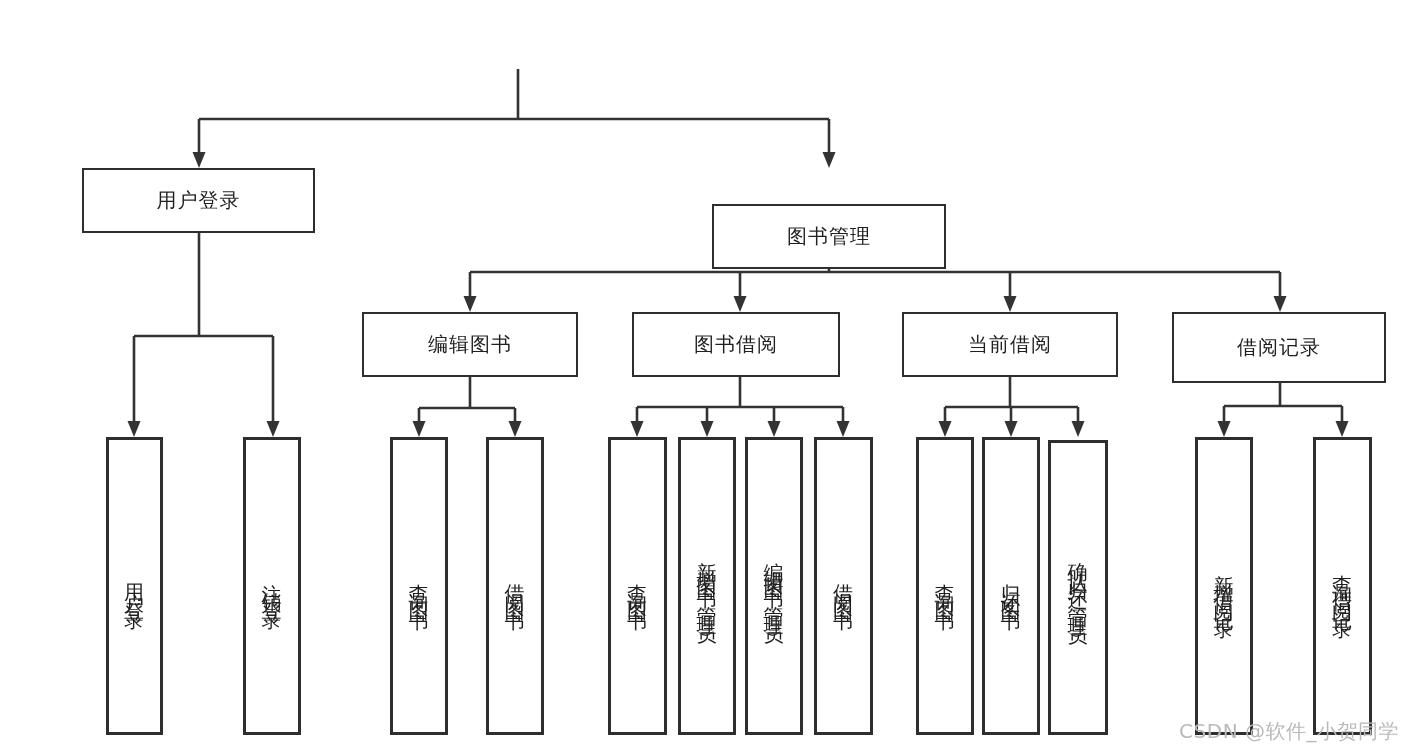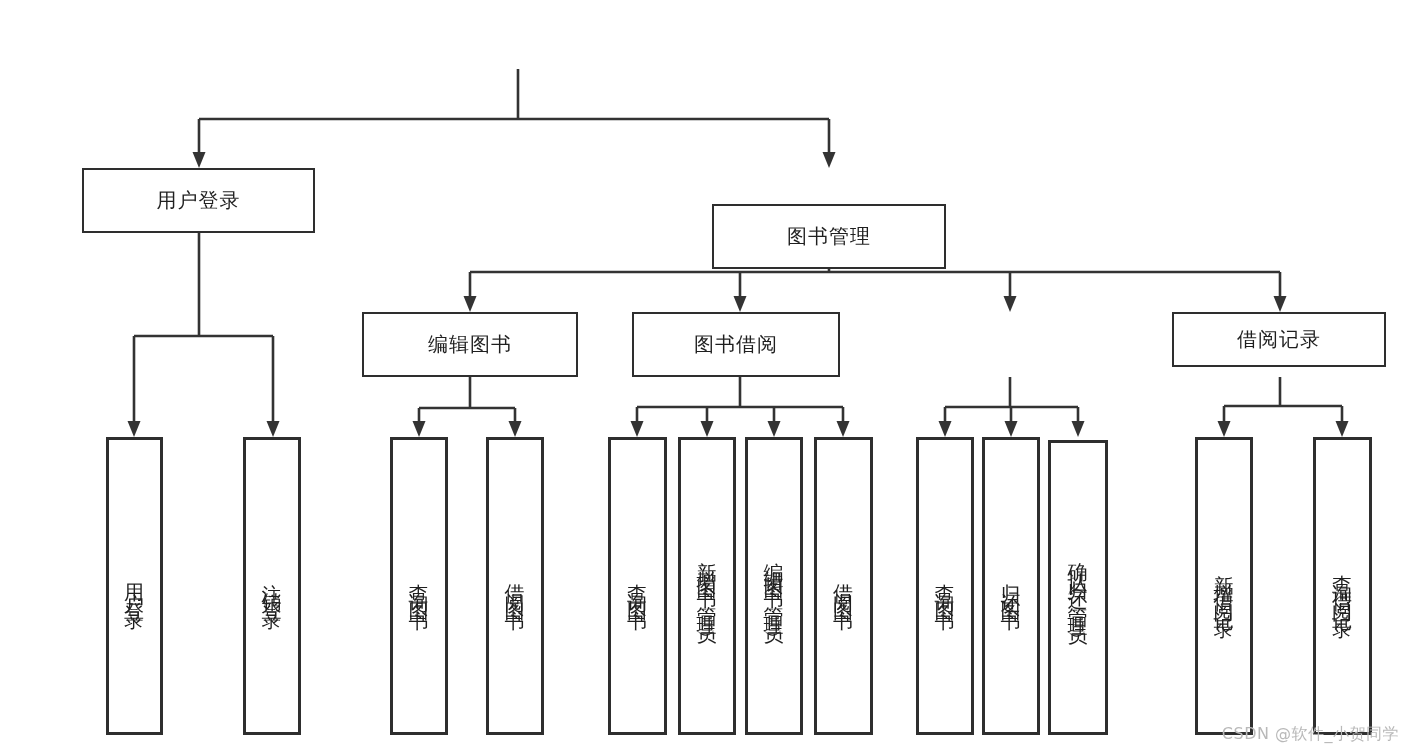--- a/index.html
+++ b/index.html
@@ -32,21 +32,21 @@
     border:3px solid var(--border);
     top:437px;height:298px;
     display:flex;align-items:center;justify-content:center;
   }
   .vbox .vtext{
     writing-mode:vertical-rl;text-orientation:mixed;
     font-size:20px;line-height:1;letter-spacing:9px;white-space:nowrap;
   }
   .watermark{
     position:absolute;right:6px;bottom:2px;z-index:5;
-    font-size:16px;color:var(--watermark);letter-spacing:.5px;white-space:nowrap;
+    font-size:20px;color:var(--watermark);letter-spacing:.5px;white-space:nowrap;
   }
 </style>
 </head>
 <body>
 
 <div id="stage">
 
   <svg class="connectors" viewBox="0 0 1405 747" xmlns="http://www.w3.org/2000/svg" aria-hidden="true">
     <path d="M518 69 V119 M199 119 H829 M199 119 V154 M829 119 V154
              M199 233 V336 M134 336 H273 M134 336 V423 M273 336 V423
@@ -75,21 +75,22 @@
     <polygon points="1217.5,421 1230.5,421 1224,437"></polygon>
     <polygon points="1335.5,421 1348.5,421 1342,437"></polygon>
   </svg>
 
 
   <div class="hbox" style="left:82px;top:168px;width:233px;height:65px;">用户登录</div>
   <div class="hbox" style="left:712px;top:168px;width:234px;height:65px;margin-top:36px;">图书管理</div>
 
   <div class="hbox" style="left:362px;top:312px;width:216px;height:65px;">编辑图书</div>
   <div class="hbox" style="left:632px;top:312px;width:208px;height:65px;">图书借阅</div>
-  <div class="hbox" style="left:1172px;top:312px;width:214px;height:55px;">借阅记录</div>
+  <div class="hbox" style="left:902px;top:312px;width:216px;height:65px;">当前借阅</div>
+  <div class="hbox" style="left:1172px;top:312px;width:214px;height:71px;">借阅记录</div>
 
   <div class="vbox" style="left:106px;width:57px;">
     <span class="vtext">用户登录</span>
   </div>
   <div class="vbox" style="left:243px;width:58px;">
     <span class="vtext">注销登录</span>
   </div>
 
   <div class="vbox" style="left:390px;width:58px;">
     <span class="vtext">查询图书</span>

